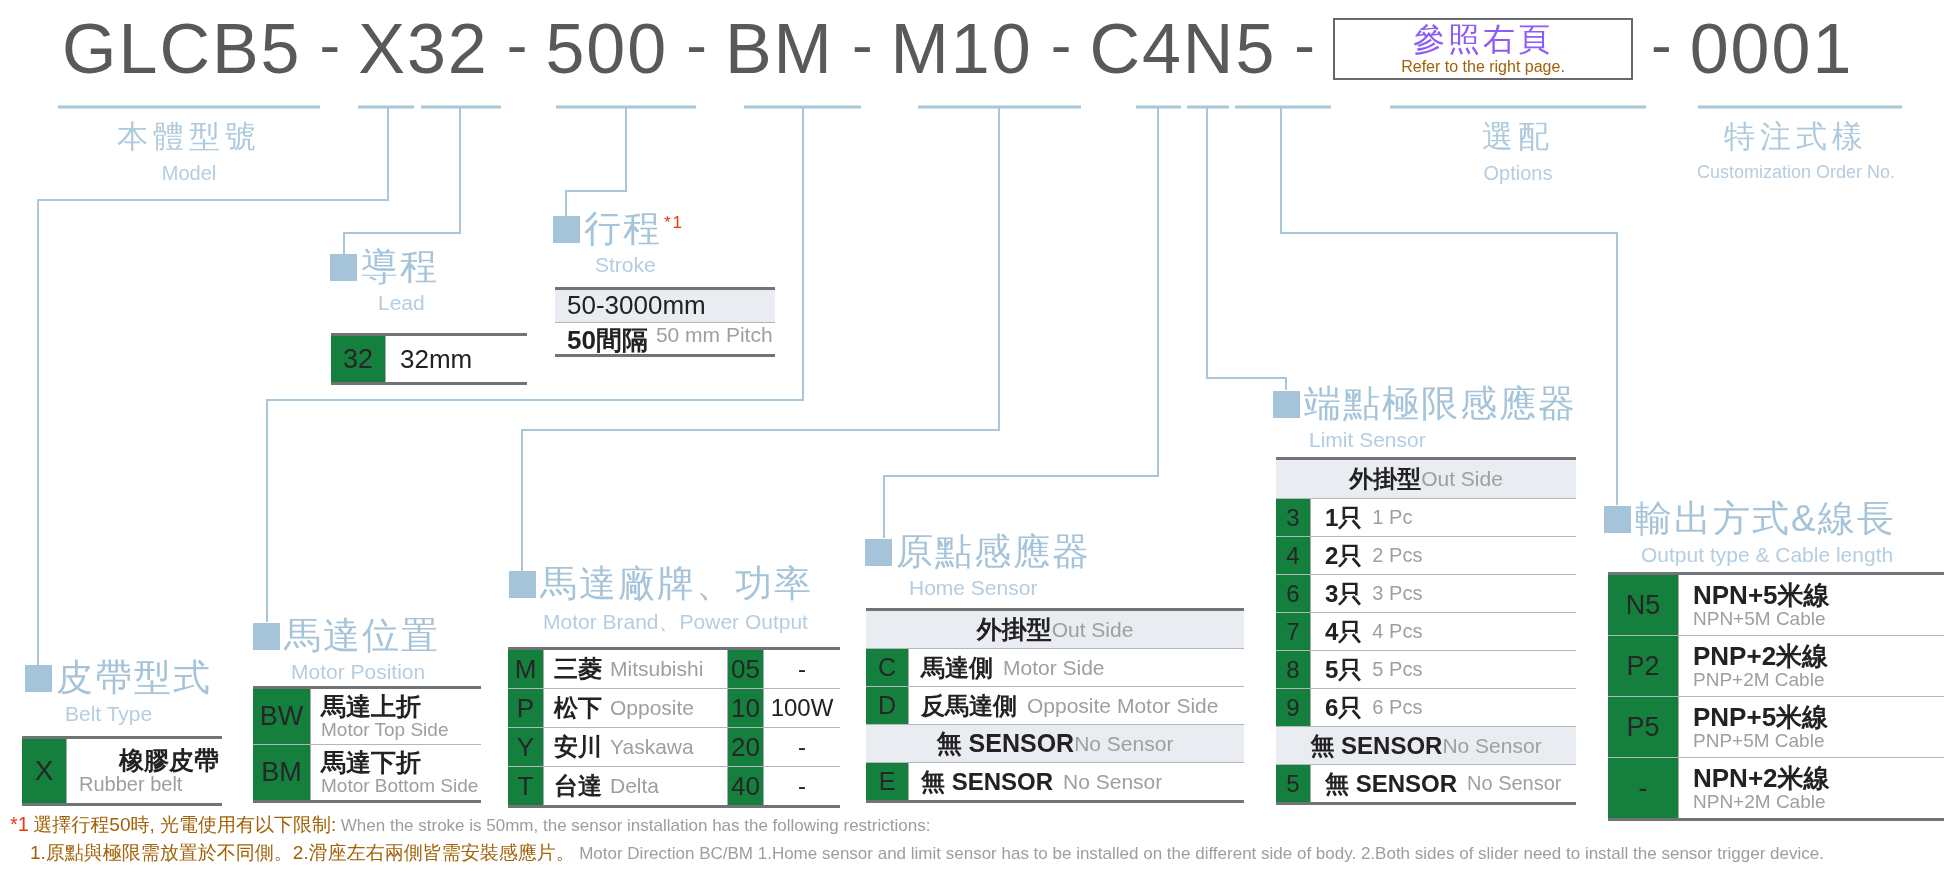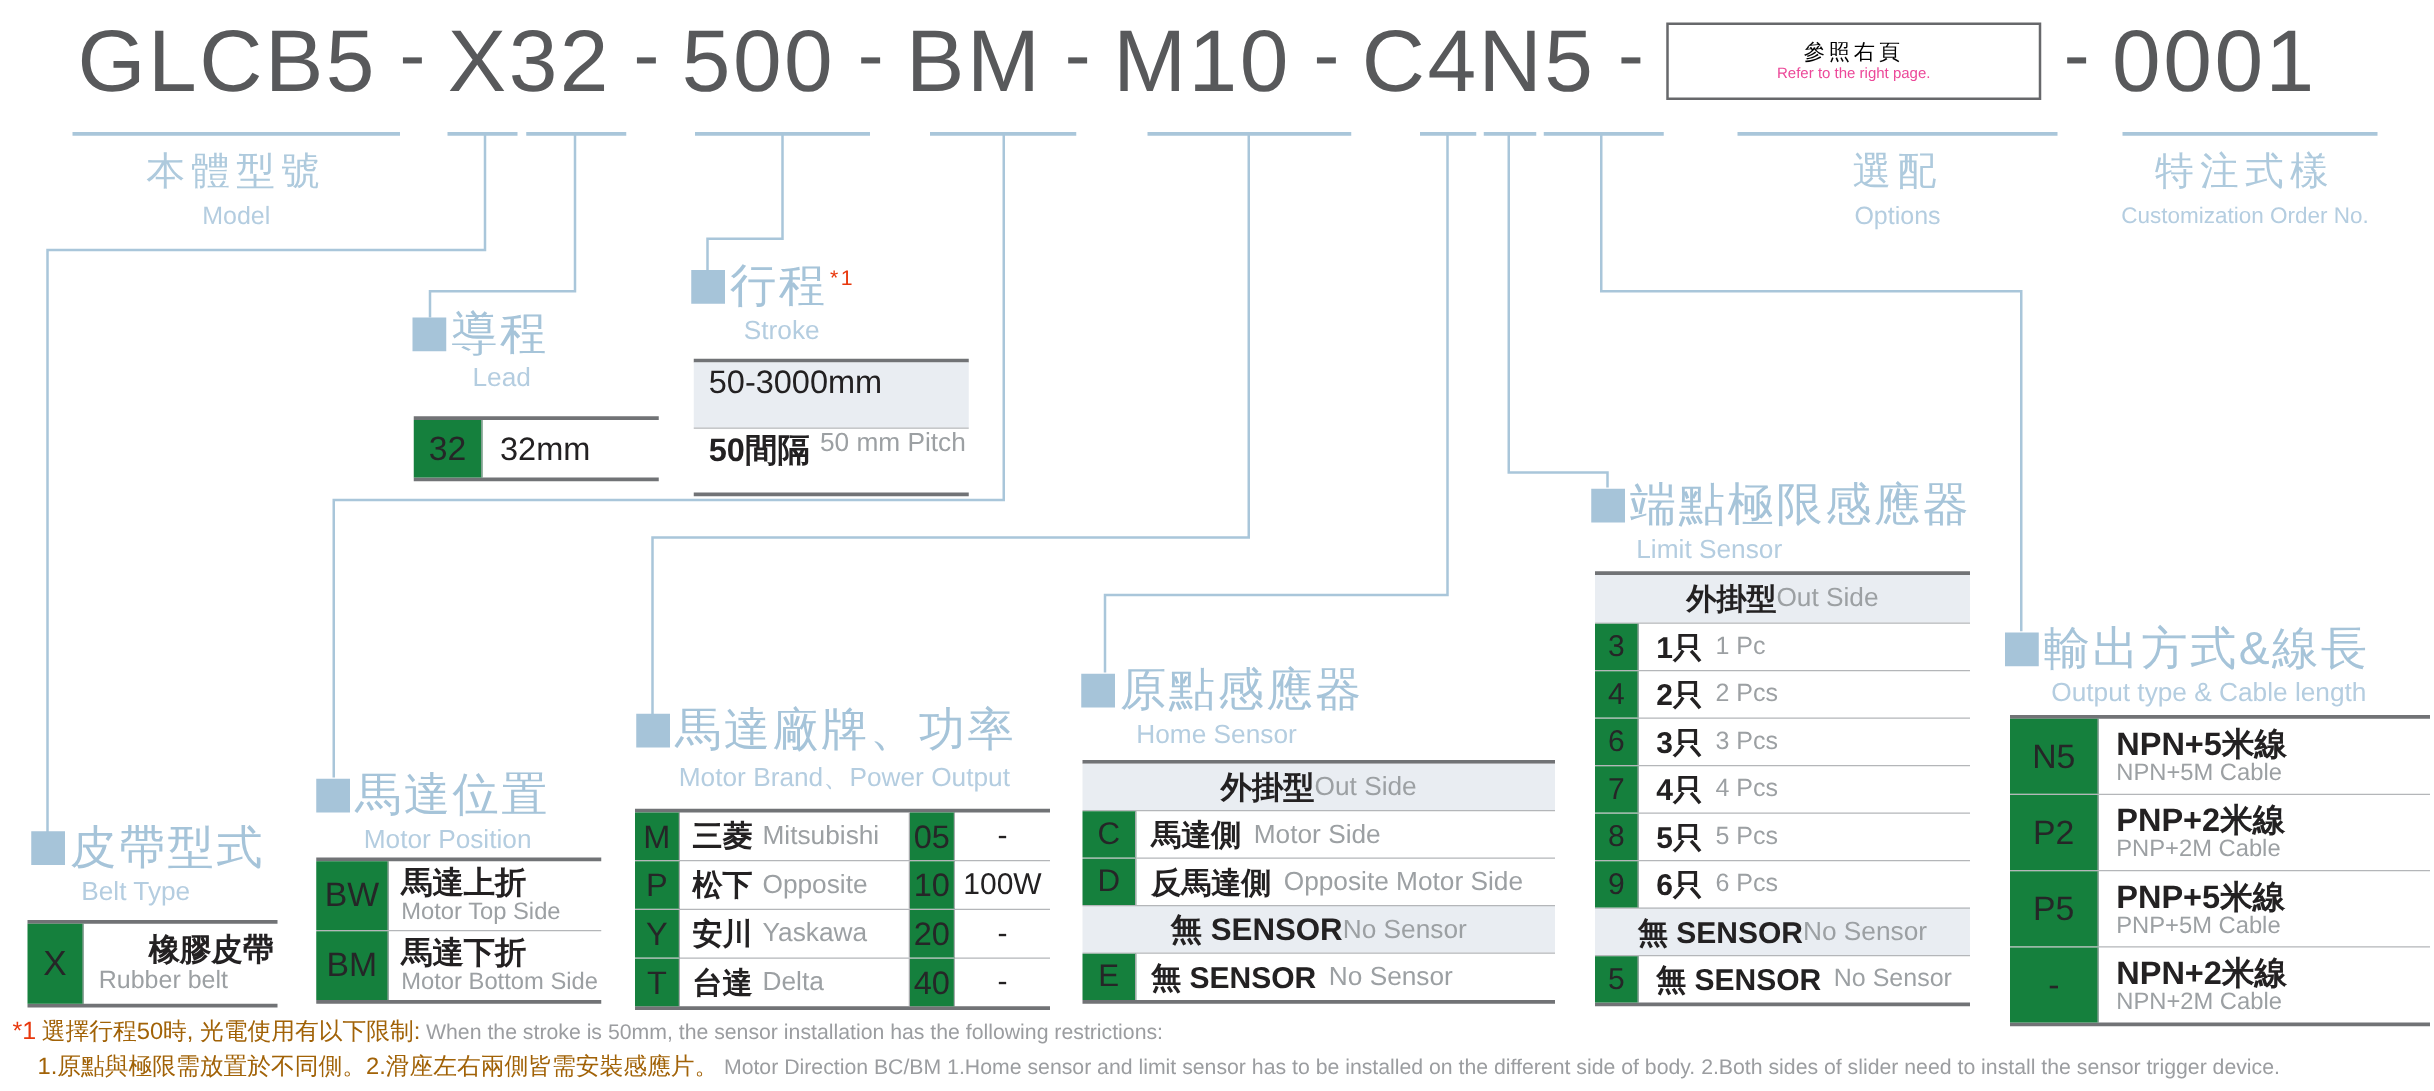--- a/index.html
+++ b/index.html
@@ -7,22 +7,22 @@
   #canvas{position:relative;width:1947px;height:873px;background:#fff;overflow:hidden;}
   #connectors{position:absolute;left:0;top:0;z-index:0;}
 
   
   .title{position:absolute;left:62px;top:14px;display:flex;align-items:center;gap:18px;
          color:#58595b;font-size:70px;line-height:1;white-space:nowrap;z-index:2;}
   .title .seg{letter-spacing:2px;}
   .title .dash{font-size:62px;transform:translateY(-4px);}
   .obox{width:296px;height:58px;border:2px solid #67686b;display:flex;flex-direction:column;
         align-items:center;justify-content:center;}
-  .obox .bz{font-size:17px;color:#000000;letter-spacing:3px;line-height:1.15;}
-  .obox .be{font-size:12px;color:#ec4899;line-height:1.15;}
+  .obox .bz{font-size:32px;color:#8b5cf6;letter-spacing:3px;line-height:1.15;}
+  .obox .be{font-size:16px;color:#a16207;line-height:1.15;}
 
   
   .tlabel{position:absolute;text-align:center;color:#aecadd;z-index:2;}
   .tlabel .zh{font-size:31px;letter-spacing:5px;display:block;}
   .tlabel .en{font-size:20px;margin-top:4px;color:#b4cde0;display:block;}
   #lbl-model{left:58px;top:116px;width:262px;}
   #lbl-options{left:1390px;top:116px;width:256px;}
   #lbl-custom{left:1682px;top:116px;width:228px;}
   #lbl-custom .en{font-size:18px;}
 
@@ -46,21 +46,21 @@
   .en-g{color:#9ca0a3;font-weight:400;}
   .dark{color:#232122;}
   .desc2{flex-direction:column;align-items:flex-start;justify-content:center;line-height:1.08;}
 
   
   #tbl-lead{left:331px;top:333px;width:196px;}
   #tbl-lead .tr{height:46px;} #tbl-lead .codec{width:54px;font-size:27px;}
   #tbl-lead .val{font-size:26px;padding-left:14px;}
 
   #tbl-stroke{left:555px;top:287px;width:220px;}
-  #tbl-stroke .tr{height:52px;padding-left:12px;box-sizing:border-box;}
+  #tbl-stroke .tr{height:32px;padding-left:12px;box-sizing:border-box;}
   #tbl-stroke .r1{background:#e9edf2;font-size:26px;}
   #tbl-stroke .r2 .zh-b{font-size:26px;} #tbl-stroke .r2 .en-g{font-size:21px;margin-left:8px;}
 
   #tbl-belt{left:22px;top:736px;width:200px;}
   #tbl-belt .tr{height:64px;} #tbl-belt .codec{width:44px;font-size:28px;}
   #tbl-belt .desc2{padding-left:12px;} #tbl-belt .zh-b{font-size:25px;margin-left:40px;} #tbl-belt .en-g{font-size:20px;}
 
   #tbl-mpos{left:253px;top:686px;width:228px;}
   #tbl-mpos .tr{height:55px;} #tbl-mpos .codec{width:57px;font-size:27px;}
   #tbl-mpos .desc2{padding-left:10px;} #tbl-mpos .zh-b{font-size:25px;} #tbl-mpos .en-g{font-size:19px;}

